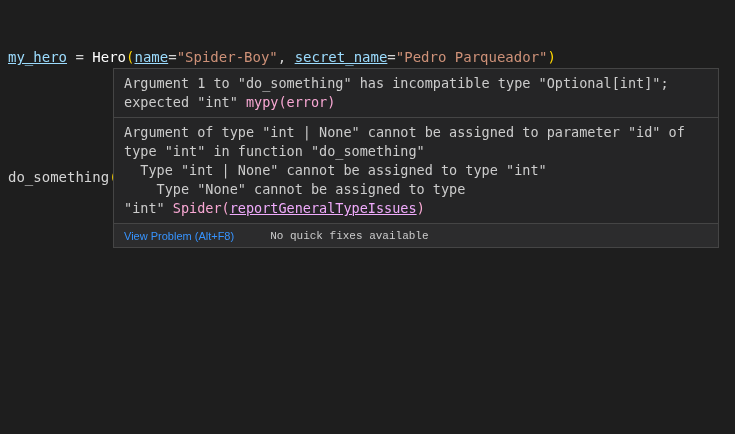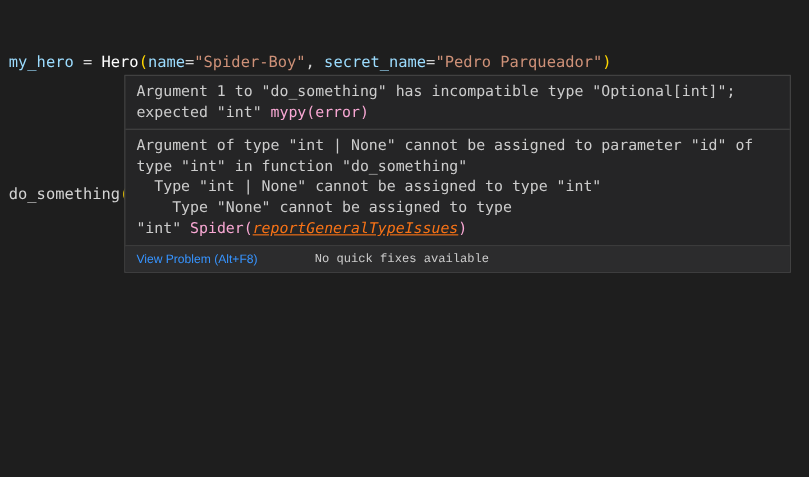--- a/index.html
+++ b/index.html
@@ -7,21 +7,21 @@
     position:relative;width:735px;height:434px;background:#1e1e1e;
     overflow:hidden;cursor:text;
   }
   
   .code{
     position:absolute;left:8px;top:7px;
     font-family:"DejaVu Sans Mono","Liberation Mono",monospace;
     font-size:14px;line-height:20px;white-space:pre;color:#d4d4d4;
   }
   .code-line{height:20px;}
-  .tk-var{color:#9cdcfe;}
+  .tk-var{color:#9cdcfe;text-decoration:underline;}
   .tk-plain{color:#d4d4d4;}
   .tk-class{color:#ffffff;}
   .tk-str{color:#ce9178;}
   .tk-gold{color:#ffd700;}
   .word-hl{
     background:rgba(38,79,120,.55);
     box-shadow:0 0 0 1px rgba(90,140,180,.55);
     border-radius:1px;
   }
   .squiggle-err{
@@ -38,24 +38,24 @@
   .hover{
     position:absolute;left:113px;top:68px;width:606px;
     background:#252526;border:1px solid #454545;box-sizing:border-box;
     font-family:"DejaVu Sans Mono","Liberation Mono",monospace;
     font-size:13.5px;line-height:19px;color:#cccccc;
   }
   .hover-section{padding:5px 10px;border-bottom:1px solid #454545;}
   .hover-line{white-space:pre;}
   .dim{color:#f9a8d4;}
   .diag-link{
-    color:#f97316;text-decoration:underline;cursor:pointer;font-style:italic;
+    color:#f0abfc;text-decoration:underline;cursor:pointer;
   }
   .hover-status{
-    display:flex;align-items:center;gap:52px;
+    display:flex;align-items:center;gap:36px;
     padding:4px 10px;height:15px;background:#2c2c2d;
     font-family:"Liberation Sans","DejaVu Sans",sans-serif;
     font-size:11px;line-height:14px;
   }
   .status-link{color:#3794ff;cursor:pointer;text-decoration:none;}
   .status-text{color:#cccccc;font-family:Liberation Mono, monospace;}
 </style>
 </head>
 <body>
 

